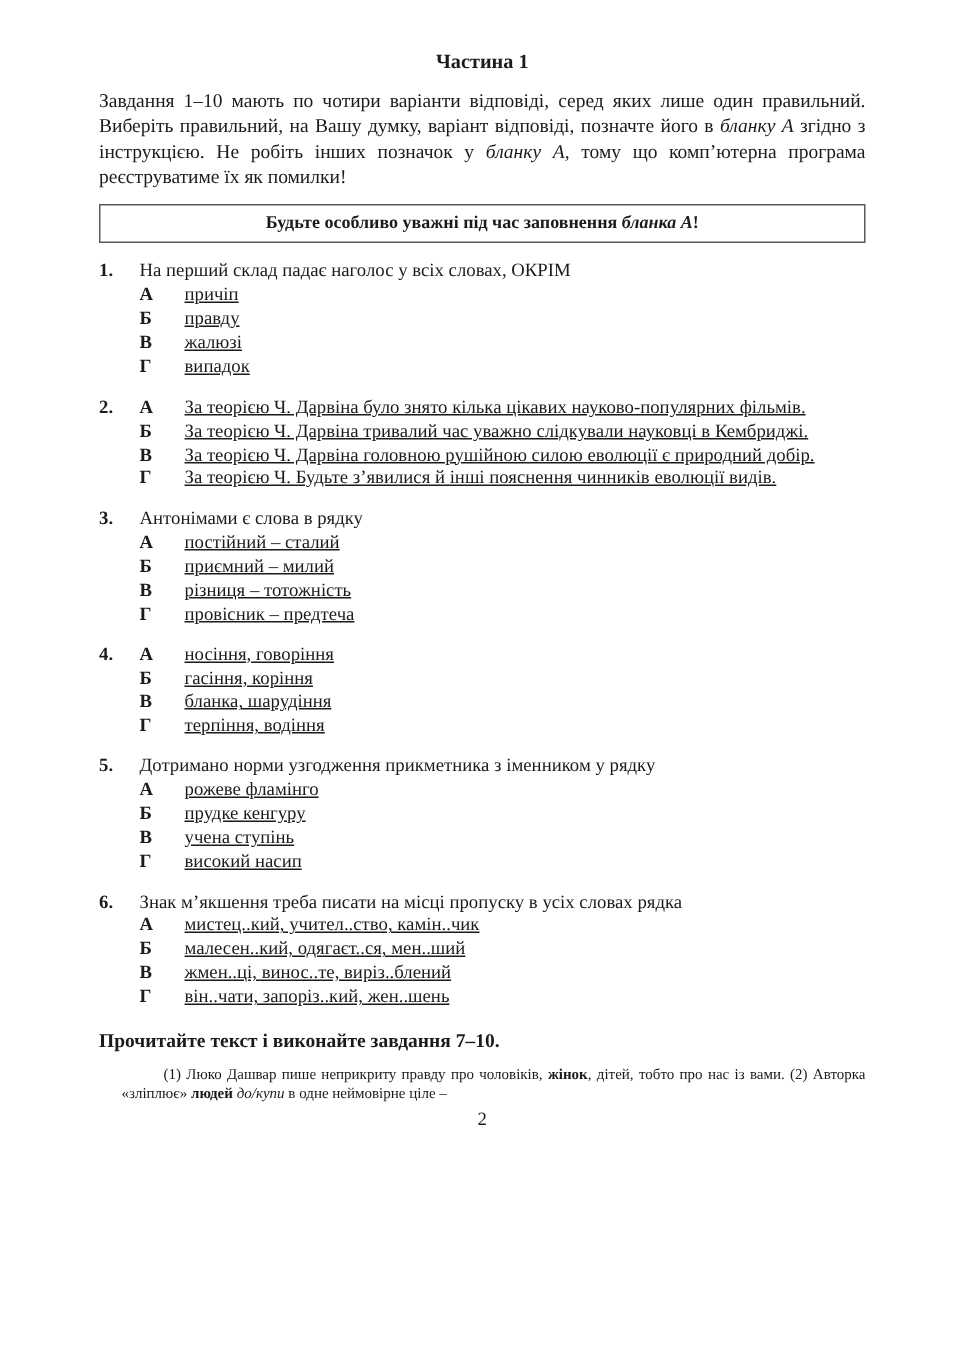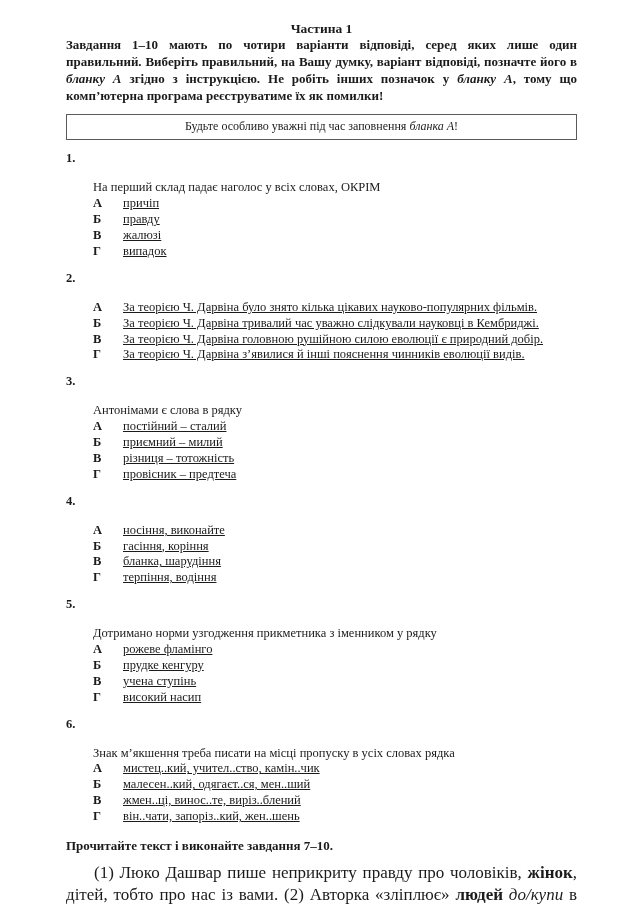--- a/index.html
+++ b/index.html
@@ -11,42 +11,42 @@
     width: 640px;
     height: 906px;
     overflow: hidden;
     font-family: "Liberation Serif", "DejaVu Serif", serif;
     color: #1b1b1b;
   }
   .page {
     box-sizing: border-box;
     width: 640px;
     height: 906px;
-    padding: 20px 63px 0 66px;
+    padding: 32px 63px 0 66px;
     background: #ffffff;
   }
   .heading-center {
     text-align: center;
     font-weight: bold;
     font-size: 13.5px;
     line-height: 1.26;
   }
   .instructions {
-    margin-top: 0;
+    margin-top: 10px;
     text-align: justify;
-    font-weight: bold;
+    font-weight: normal;
     font-size: 13px;
     line-height: 1.3;
   }
   .warning-box {
     margin-top: 9px;
     border: 1px solid #5a5a5a;
     padding: 4px 8px 5px 8px;
     text-align: center;
-    font-weight: normal;
+    font-weight: bold;
     font-size: 12px;
     line-height: 1.32;
   }
   .questions {
     font-size: 12.5px;
     line-height: 1.27;
   }
   .question {
     margin-top: 11px;
   }
@@ -55,21 +55,20 @@
     align-items: flex-start;
   }
   .q-num {
     flex: none;
     width: 27px;
     font-weight: bold;
   }
   .q-body {
     flex: 1;
     min-width: 0;
-    margin-top: 29px;
   }
   .q-prompt {
     text-align: justify;
   }
   .opt-row {
     display: flex;
     align-items: flex-start;
   }
   .opt-letter {
     flex: none;
@@ -84,24 +83,25 @@
   }
   .reading-heading {
     margin-top: 13px;
     text-align: left;
     font-weight: bold;
     font-size: 13px;
     line-height: 1.26;
   }
   .reading-paragraph {
     margin-top: 8px;
-    font-size: 17px;
+    font-size: 10px;
     line-height: 1.3;
     text-align: justify;
     text-indent: 28px;
+    margin-left: 15px;
   }
   .page-number {
     margin-top: 3px;
     text-align: center;
     font-size: 12.5px;
   }
   .seg-b { font-weight: bold; }
   .seg-i { font-style: italic; }
 </style>
 </head>
@@ -163,21 +163,21 @@
     <span class="opt-text"><span>За теорією Ч. Дарвіна тривалий час уважно слідкували науковці в Кембриджі.</span></span>
   </div>
 
   <div class="opt-row">
     <span class="opt-letter">В</span>
     <span class="opt-text"><span>За теорією Ч. Дарвіна головною рушійною силою еволюції є природний добір.</span></span>
   </div>
 
   <div class="opt-row">
     <span class="opt-letter">Г</span>
-    <span class="opt-text"><span>За теорією Ч. Дарвіна з’явилися й інші пояснення чинників еволюції видів.</span></span>
+    <span class="opt-text"><span>За теорією Ч. Будьте з’явилися й інші пояснення чинників еволюції видів.</span></span>
   </div>
 </div>
       </div>
     </div>
   </div>
 
   <div class="question">
     <div class="q-row">
       <span class="q-num">3.</span>
       <div class="q-body">
@@ -207,21 +207,21 @@
     </div>
   </div>
 
   <div class="question">
     <div class="q-row">
       <span class="q-num">4.</span>
       <div class="q-body">
         <div class="q-options">
   <div class="opt-row">
     <span class="opt-letter">А</span>
-    <span class="opt-text"><span>носіння, виконайте</span></span>
+    <span class="opt-text"><span>носіння, говоріння</span></span>
   </div>
 
   <div class="opt-row">
     <span class="opt-letter">Б</span>
     <span class="opt-text"><span>гасіння, коріння</span></span>
   </div>
 
   <div class="opt-row">
     <span class="opt-letter">В</span>
     <span class="opt-text"><span>бланка, шарудіння</span></span>

